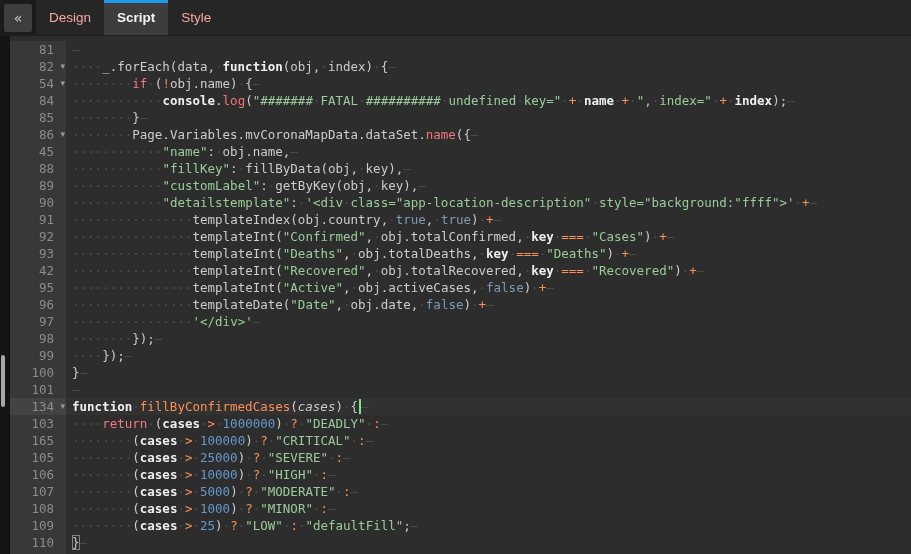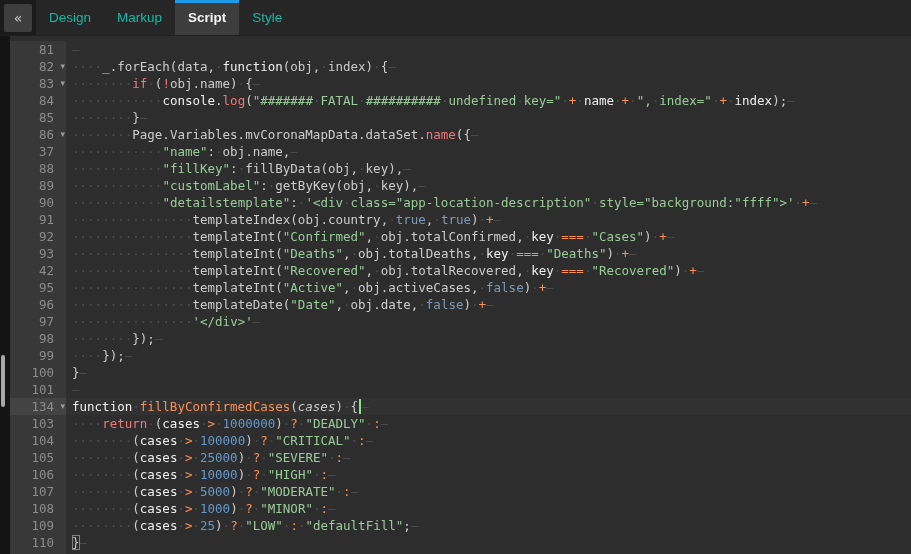--- a/index.html
+++ b/index.html
@@ -16,21 +16,21 @@
   .collapse-zone { width:36px; background:#1b1b1b; flex:none; position:relative; }
   .collapse-btn {
     position:absolute; left:4px; top:4px; width:28px; height:28px;
     background:#3e3e3e; border:none; border-radius:2px; color:#c9c9c9;
     font-size:14px; line-height:26px; text-align:center; cursor:pointer;
     font-family:"DejaVu Sans", sans-serif;
   }
   .tabs { display:flex; margin-left:0; }
   .tab {
     position:relative; padding:0 13px; line-height:35px; font-size:13.5px;
-    color:#14b8a6; cursor:pointer; white-space:nowrap;
+    color:#fca5a5; cursor:pointer; white-space:nowrap;
   }
   .tab.active {
     background:var(--activetab,#3d3d3d); color:#f5f5f5; font-weight:bold;
   }
   .tab.active::before {
     content:""; position:absolute; left:0; right:0; top:0; height:3px;
     background:var(--accent,#1e9be9);
   }
   
   .editor {
@@ -59,21 +59,21 @@
   .row.active .gut { background:#434343; }
   .row.active .code { background:rgba(255,255,255,0.025); }
   pre.code {
     flex:1; margin:0; padding-left:6px; white-space:pre;
     font-family:"DejaVu Sans Mono", monospace; font-size:12.5px; line-height:17px;
     color:var(--pln,#cccccc);
   }
   .t-pln  { color:var(--pln,#cccccc); }
   .t-kwd  { color:var(--kwd,#f2777a);text-align:center; }
   .t-call { color:var(--kwd,#f2777a);margin-top:16px; }
-  .t-kwb  { color:var(--kwb,#efefef); font-weight:normal; }
+  .t-kwb  { color:var(--kwb,#efefef); font-weight:bold; }
   .t-str  { color:var(--str,#99cc99); }
   .t-num  { color:var(--num,#6699cc); }
   .t-bool { color:var(--bool,#7e99b5); }
   .t-op   { color:var(--op,#f99157); }
   .t-fn   { color:var(--op,#f99157);margin-top:8px; }
   .t-prm  { color:var(--pln,#cccccc); font-style:italic; }
   .ws { color:var(--invis,#4e4e4e); font-style:normal; font-weight:normal; }
   .cursor {
     display:inline-block; width:2px; height:15px; margin-left:1px;
     background:var(--cursor,#7de87d); vertical-align:text-bottom;
@@ -86,57 +86,56 @@
 <div class="app">
 
   <header class="tabbar">
     <div class="collapse-zone">
       <button class="collapse-btn">
         <span>«</span>
       </button>
     </div>
     <nav class="tabs">
       <div class="tab">Design</div>
-      <div class="tab">Markup</div>
       <div class="tab active">Script</div>
       <div class="tab">Style</div>
     </nav>
   </header>
 
   <div class="editor">
     <div class="vstrip">
       <div class="vthumb"></div>
     </div>
     <div class="lines" id="lines">
         <div class="row">
           <div class="gut"><span class="num">81</span></div>
           <pre class="code"><i class="ws">–</i></pre>
         </div>
         <div class="row">
           <div class="gut"><span class="num">82</span><span class="fold">▾</span></div>
           <pre class="code"><span class="t-pln"><i class="ws">·</i><i class="ws">·</i><i class="ws">·</i><i class="ws">·</i>_.forEach(data,<i class="ws">·</i></span><span class="t-kwb">function</span><span class="t-pln">(obj,<i class="ws">·</i>index)<i class="ws">·</i>{</span><i class="ws">–</i></pre>
         </div>
         <div class="row">
-          <div class="gut"><span class="num">83</span><span class="fold">▾</span></div>
+          <div class="gut"><span class="num">54</span><span class="fold">▾</span></div>
           <pre class="code"><span class="t-pln"><i class="ws">·</i><i class="ws">·</i><i class="ws">·</i><i class="ws">·</i><i class="ws">·</i><i class="ws">·</i><i class="ws">·</i><i class="ws">·</i></span><span class="t-kwd">if</span><span class="t-pln"><i class="ws">·</i>(</span><span class="t-kwd">!</span><span class="t-pln">obj.name)<i class="ws">·</i>{</span><i class="ws">–</i></pre>
         </div>
         <div class="row">
           <div class="gut"><span class="num">84</span></div>
           <pre class="code"><span class="t-pln"><i class="ws">·</i><i class="ws">·</i><i class="ws">·</i><i class="ws">·</i><i class="ws">·</i><i class="ws">·</i><i class="ws">·</i><i class="ws">·</i><i class="ws">·</i><i class="ws">·</i><i class="ws">·</i><i class="ws">·</i></span><span class="t-kwb">console</span><span class="t-pln">.</span><span class="t-call">log</span><span class="t-pln">(</span><span class="t-str">"#######<i class="ws">·</i>FATAL<i class="ws">·</i>##########<i class="ws">·</i>undefined<i class="ws">·</i>key="</span><span class="t-pln"><i class="ws">·</i></span><span class="t-op">+</span><span class="t-pln"><i class="ws">·</i></span><span class="t-kwb">name</span><span class="t-pln"><i class="ws">·</i></span><span class="t-op">+</span><span class="t-pln"><i class="ws">·</i></span><span class="t-str">",<i class="ws">·</i>index="</span><span class="t-pln"><i class="ws">·</i></span><span class="t-op">+</span><span class="t-pln"><i class="ws">·</i></span><span class="t-kwb">index</span><span class="t-pln">);</span><i class="ws">–</i></pre>
         </div>
         <div class="row">
           <div class="gut"><span class="num">85</span></div>
           <pre class="code"><span class="t-pln"><i class="ws">·</i><i class="ws">·</i><i class="ws">·</i><i class="ws">·</i><i class="ws">·</i><i class="ws">·</i><i class="ws">·</i><i class="ws">·</i>}</span><i class="ws">–</i></pre>
         </div>
         <div class="row">
           <div class="gut"><span class="num">86</span><span class="fold">▾</span></div>
           <pre class="code"><span class="t-pln"><i class="ws">·</i><i class="ws">·</i><i class="ws">·</i><i class="ws">·</i><i class="ws">·</i><i class="ws">·</i><i class="ws">·</i><i class="ws">·</i>Page.Variables.mvCoronaMapData.dataSet.</span><span class="t-call">name</span><span class="t-pln">({</span><i class="ws">–</i></pre>
         </div>
         <div class="row">
-          <div class="gut"><span class="num">37</span></div>
+          <div class="gut"><span class="num">45</span></div>
           <pre class="code"><span class="t-pln"><i class="ws">·</i><i class="ws">·</i><i class="ws">·</i><i class="ws">·</i><i class="ws">·</i><i class="ws">·</i><i class="ws">·</i><i class="ws">·</i><i class="ws">·</i><i class="ws">·</i><i class="ws">·</i><i class="ws">·</i></span><span class="t-str">"name"</span><span class="t-pln">:<i class="ws">·</i>obj.name,</span><i class="ws">–</i></pre>
         </div>
         <div class="row">
           <div class="gut"><span class="num">88</span></div>
           <pre class="code"><span class="t-pln"><i class="ws">·</i><i class="ws">·</i><i class="ws">·</i><i class="ws">·</i><i class="ws">·</i><i class="ws">·</i><i class="ws">·</i><i class="ws">·</i><i class="ws">·</i><i class="ws">·</i><i class="ws">·</i><i class="ws">·</i></span><span class="t-str">"fillKey"</span><span class="t-pln">:<i class="ws">·</i>fillByData(obj,<i class="ws">·</i>key),</span><i class="ws">–</i></pre>
         </div>
         <div class="row">
           <div class="gut"><span class="num">89</span></div>
           <pre class="code"><span class="t-pln"><i class="ws">·</i><i class="ws">·</i><i class="ws">·</i><i class="ws">·</i><i class="ws">·</i><i class="ws">·</i><i class="ws">·</i><i class="ws">·</i><i class="ws">·</i><i class="ws">·</i><i class="ws">·</i><i class="ws">·</i></span><span class="t-str">"customLabel"</span><span class="t-pln">:<i class="ws">·</i>getByKey(obj,<i class="ws">·</i>key),</span><i class="ws">–</i></pre>
         </div>
@@ -190,21 +189,21 @@
         </div>
         <div class="row active">
           <div class="gut"><span class="num">134</span><span class="fold">▾</span></div>
           <pre class="code"><span class="t-kwb">function</span><span class="t-pln"><i class="ws">·</i></span><span class="t-fn">fillByConfirmedCases</span><span class="t-pln">(</span><span class="t-prm">cases</span><span class="t-pln">)<i class="ws">·</i>{</span><span class="cursor"></span><i class="ws">–</i></pre>
         </div>
         <div class="row">
           <div class="gut"><span class="num">103</span></div>
           <pre class="code"><span class="t-pln"><i class="ws">·</i><i class="ws">·</i><i class="ws">·</i><i class="ws">·</i></span><span class="t-kwd">return</span><span class="t-pln"><i class="ws">·</i>(</span><span class="t-kwb">cases</span><span class="t-pln"><i class="ws">·</i></span><span class="t-op">&gt;</span><span class="t-pln"><i class="ws">·</i></span><span class="t-num">1000000</span><span class="t-pln">)<i class="ws">·</i></span><span class="t-op">?</span><span class="t-pln"><i class="ws">·</i></span><span class="t-str">"DEADLY"</span><span class="t-pln"><i class="ws">·</i></span><span class="t-op">:</span><i class="ws">–</i></pre>
         </div>
         <div class="row">
-          <div class="gut"><span class="num">104</span></div>
+          <div class="gut"><span class="num">165</span></div>
           <pre class="code"><span class="t-pln"><i class="ws">·</i><i class="ws">·</i><i class="ws">·</i><i class="ws">·</i><i class="ws">·</i><i class="ws">·</i><i class="ws">·</i><i class="ws">·</i>(</span><span class="t-kwb">cases</span><span class="t-pln"><i class="ws">·</i></span><span class="t-op">&gt;</span><span class="t-pln"><i class="ws">·</i></span><span class="t-num">100000</span><span class="t-pln">)<i class="ws">·</i></span><span class="t-op">?</span><span class="t-pln"><i class="ws">·</i></span><span class="t-str">"CRITICAL"</span><span class="t-pln"><i class="ws">·</i></span><span class="t-op">:</span><i class="ws">–</i></pre>
         </div>
         <div class="row">
           <div class="gut"><span class="num">105</span></div>
           <pre class="code"><span class="t-pln"><i class="ws">·</i><i class="ws">·</i><i class="ws">·</i><i class="ws">·</i><i class="ws">·</i><i class="ws">·</i><i class="ws">·</i><i class="ws">·</i>(</span><span class="t-kwb">cases</span><span class="t-pln"><i class="ws">·</i></span><span class="t-op">&gt;</span><span class="t-pln"><i class="ws">·</i></span><span class="t-num">25000</span><span class="t-pln">)<i class="ws">·</i></span><span class="t-op">?</span><span class="t-pln"><i class="ws">·</i></span><span class="t-str">"SEVERE"</span><span class="t-pln"><i class="ws">·</i></span><span class="t-op">:</span><i class="ws">–</i></pre>
         </div>
         <div class="row">
           <div class="gut"><span class="num">106</span></div>
           <pre class="code"><span class="t-pln"><i class="ws">·</i><i class="ws">·</i><i class="ws">·</i><i class="ws">·</i><i class="ws">·</i><i class="ws">·</i><i class="ws">·</i><i class="ws">·</i>(</span><span class="t-kwb">cases</span><span class="t-pln"><i class="ws">·</i></span><span class="t-op">&gt;</span><span class="t-pln"><i class="ws">·</i></span><span class="t-num">10000</span><span class="t-pln">)<i class="ws">·</i></span><span class="t-op">?</span><span class="t-pln"><i class="ws">·</i></span><span class="t-str">"HIGH"</span><span class="t-pln"><i class="ws">·</i></span><span class="t-op">:</span><i class="ws">–</i></pre>
         </div>

